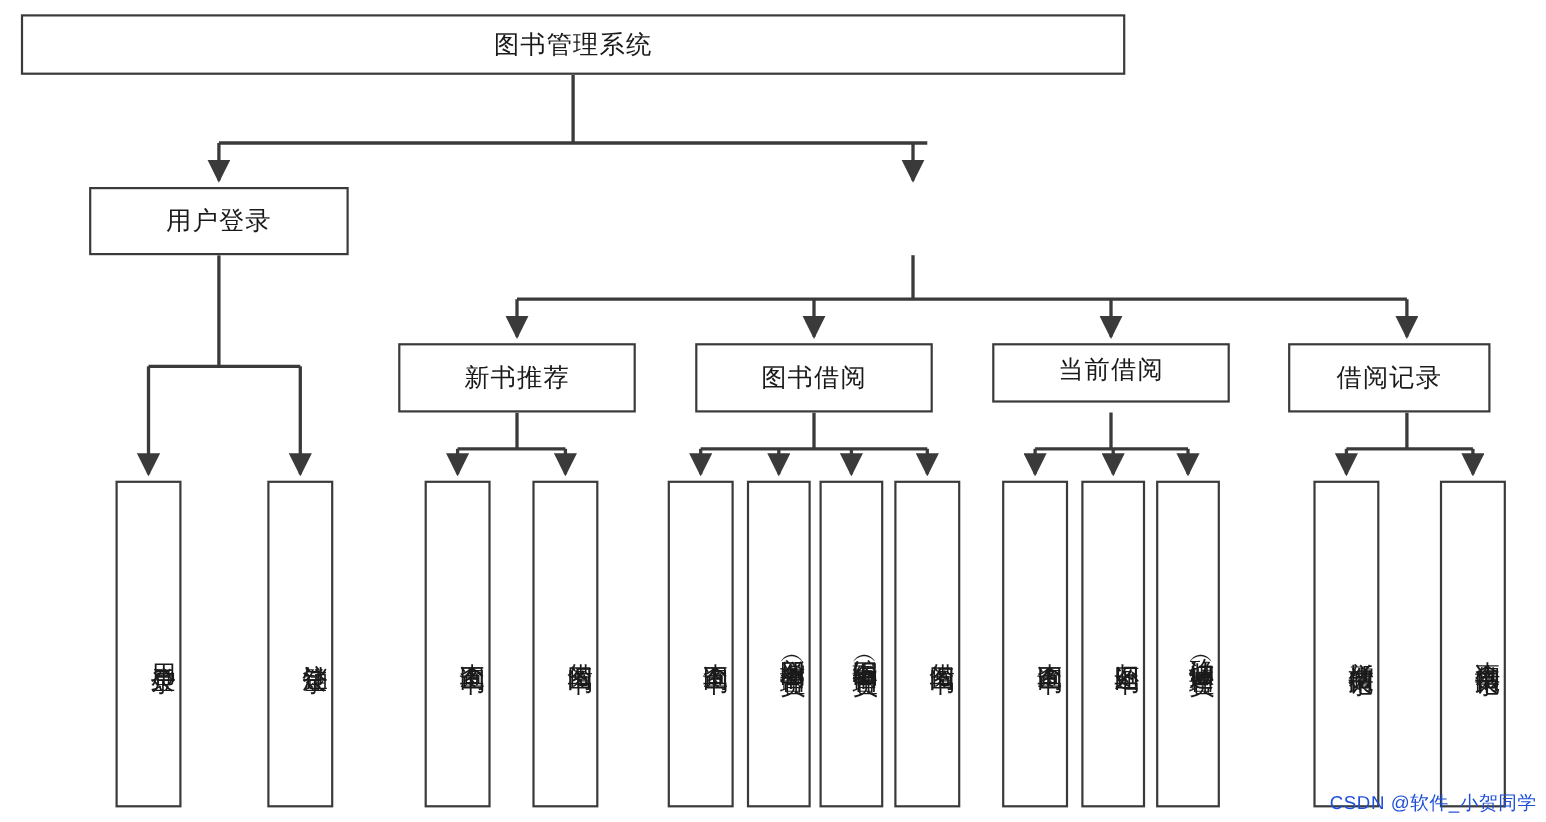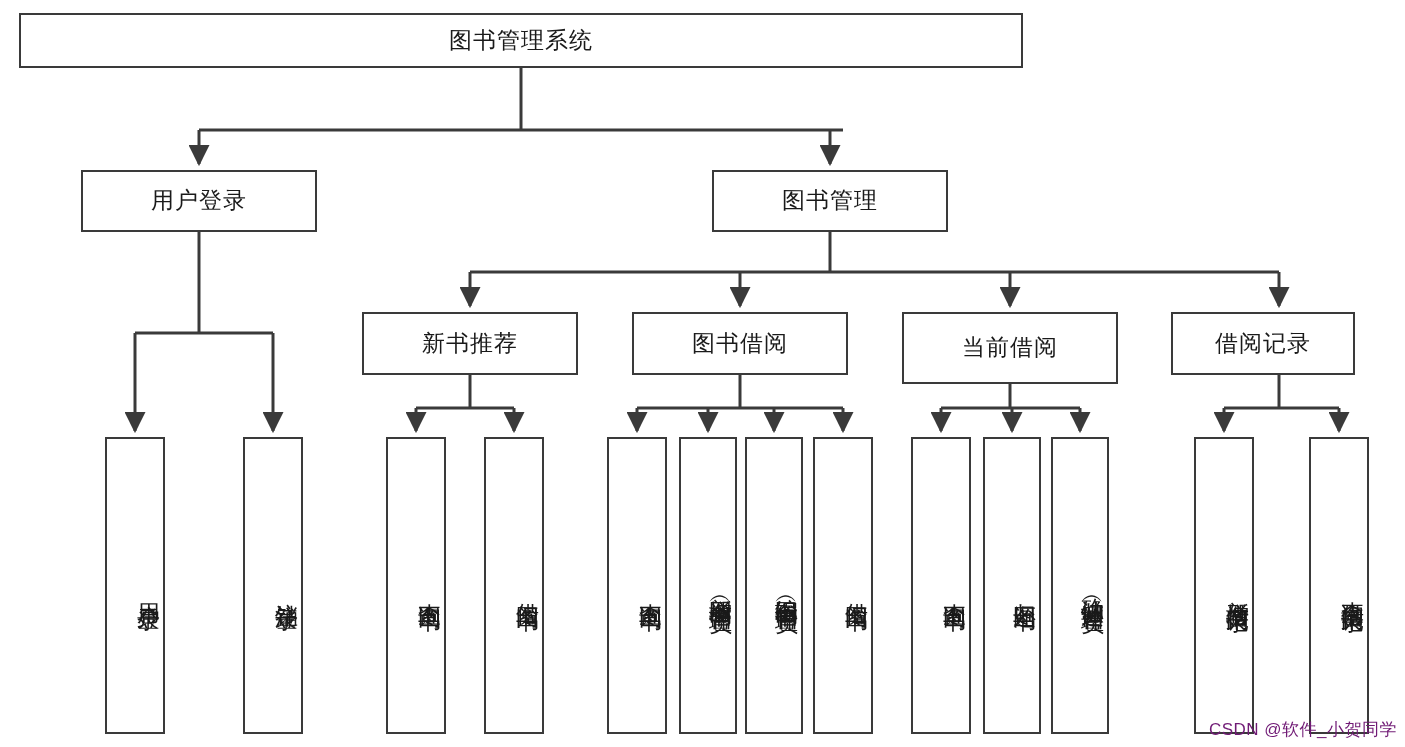--- a/index.html
+++ b/index.html
@@ -54,21 +54,21 @@
     text-orientation: upright;
     display: block;
     text-align: center;
     white-space: nowrap;
   }
   #watermark {
     position: absolute;
     right: 8px;
     bottom: 6px;
     font-size: 17px;
-    color: #701a75;
+    color: #1d4ed8;
     letter-spacing: 0.5px;
     white-space: nowrap;
   }
 </style>
 </head>
 <body>
 
 <div id="canvas">
 
   <svg id="edges" viewBox="0 0 1405 747" xmlns="http://www.w3.org/2000/svg">
@@ -121,31 +121,28 @@
     </g>
   </svg>
 
   <div class="node horiz" style="left:19px; top:13px; width:1004px; height:55px;">
     <span>图书管理系统</span>
   </div>
 
   <div class="node horiz" style="left:81px; top:170px; width:236px; height:62px;">
     <span>用户登录</span>
   </div>
-  <div class="node horiz" style="left:712px; top:170px; width:236px; height:62px;">
-    <span>图书管理</span>
-  </div>
 
   <div class="node horiz" style="left:632px; top:312px; width:216px; height:63px;">
     <span>图书借阅</span>
   </div>
   <div class="node horiz" style="left:362px; top:312px; width:216px; height:63px;">
     <span>新书推荐</span>
   </div>
-  <div class="node horiz" style="left:902px; top:312px; width:216px; height:72px;">
+  <div class="node horiz" style="left:902px; top:312px; width:216px; height:54px;font-family:Liberation Mono, monospace;">
     <span>当前借阅</span>
   </div>
   <div class="node horiz" style="left:1171px; top:312px; width:184px; height:63px;">
     <span>借阅记录</span>
   </div>
 
   <div class="node vert" style="left:105px; top:437px; width:60px; height:297px;">
     <span class="vlabel">用户登录</span>
   </div>
   <div class="node vert" style="left:243px; top:437px; width:60px; height:297px;">

